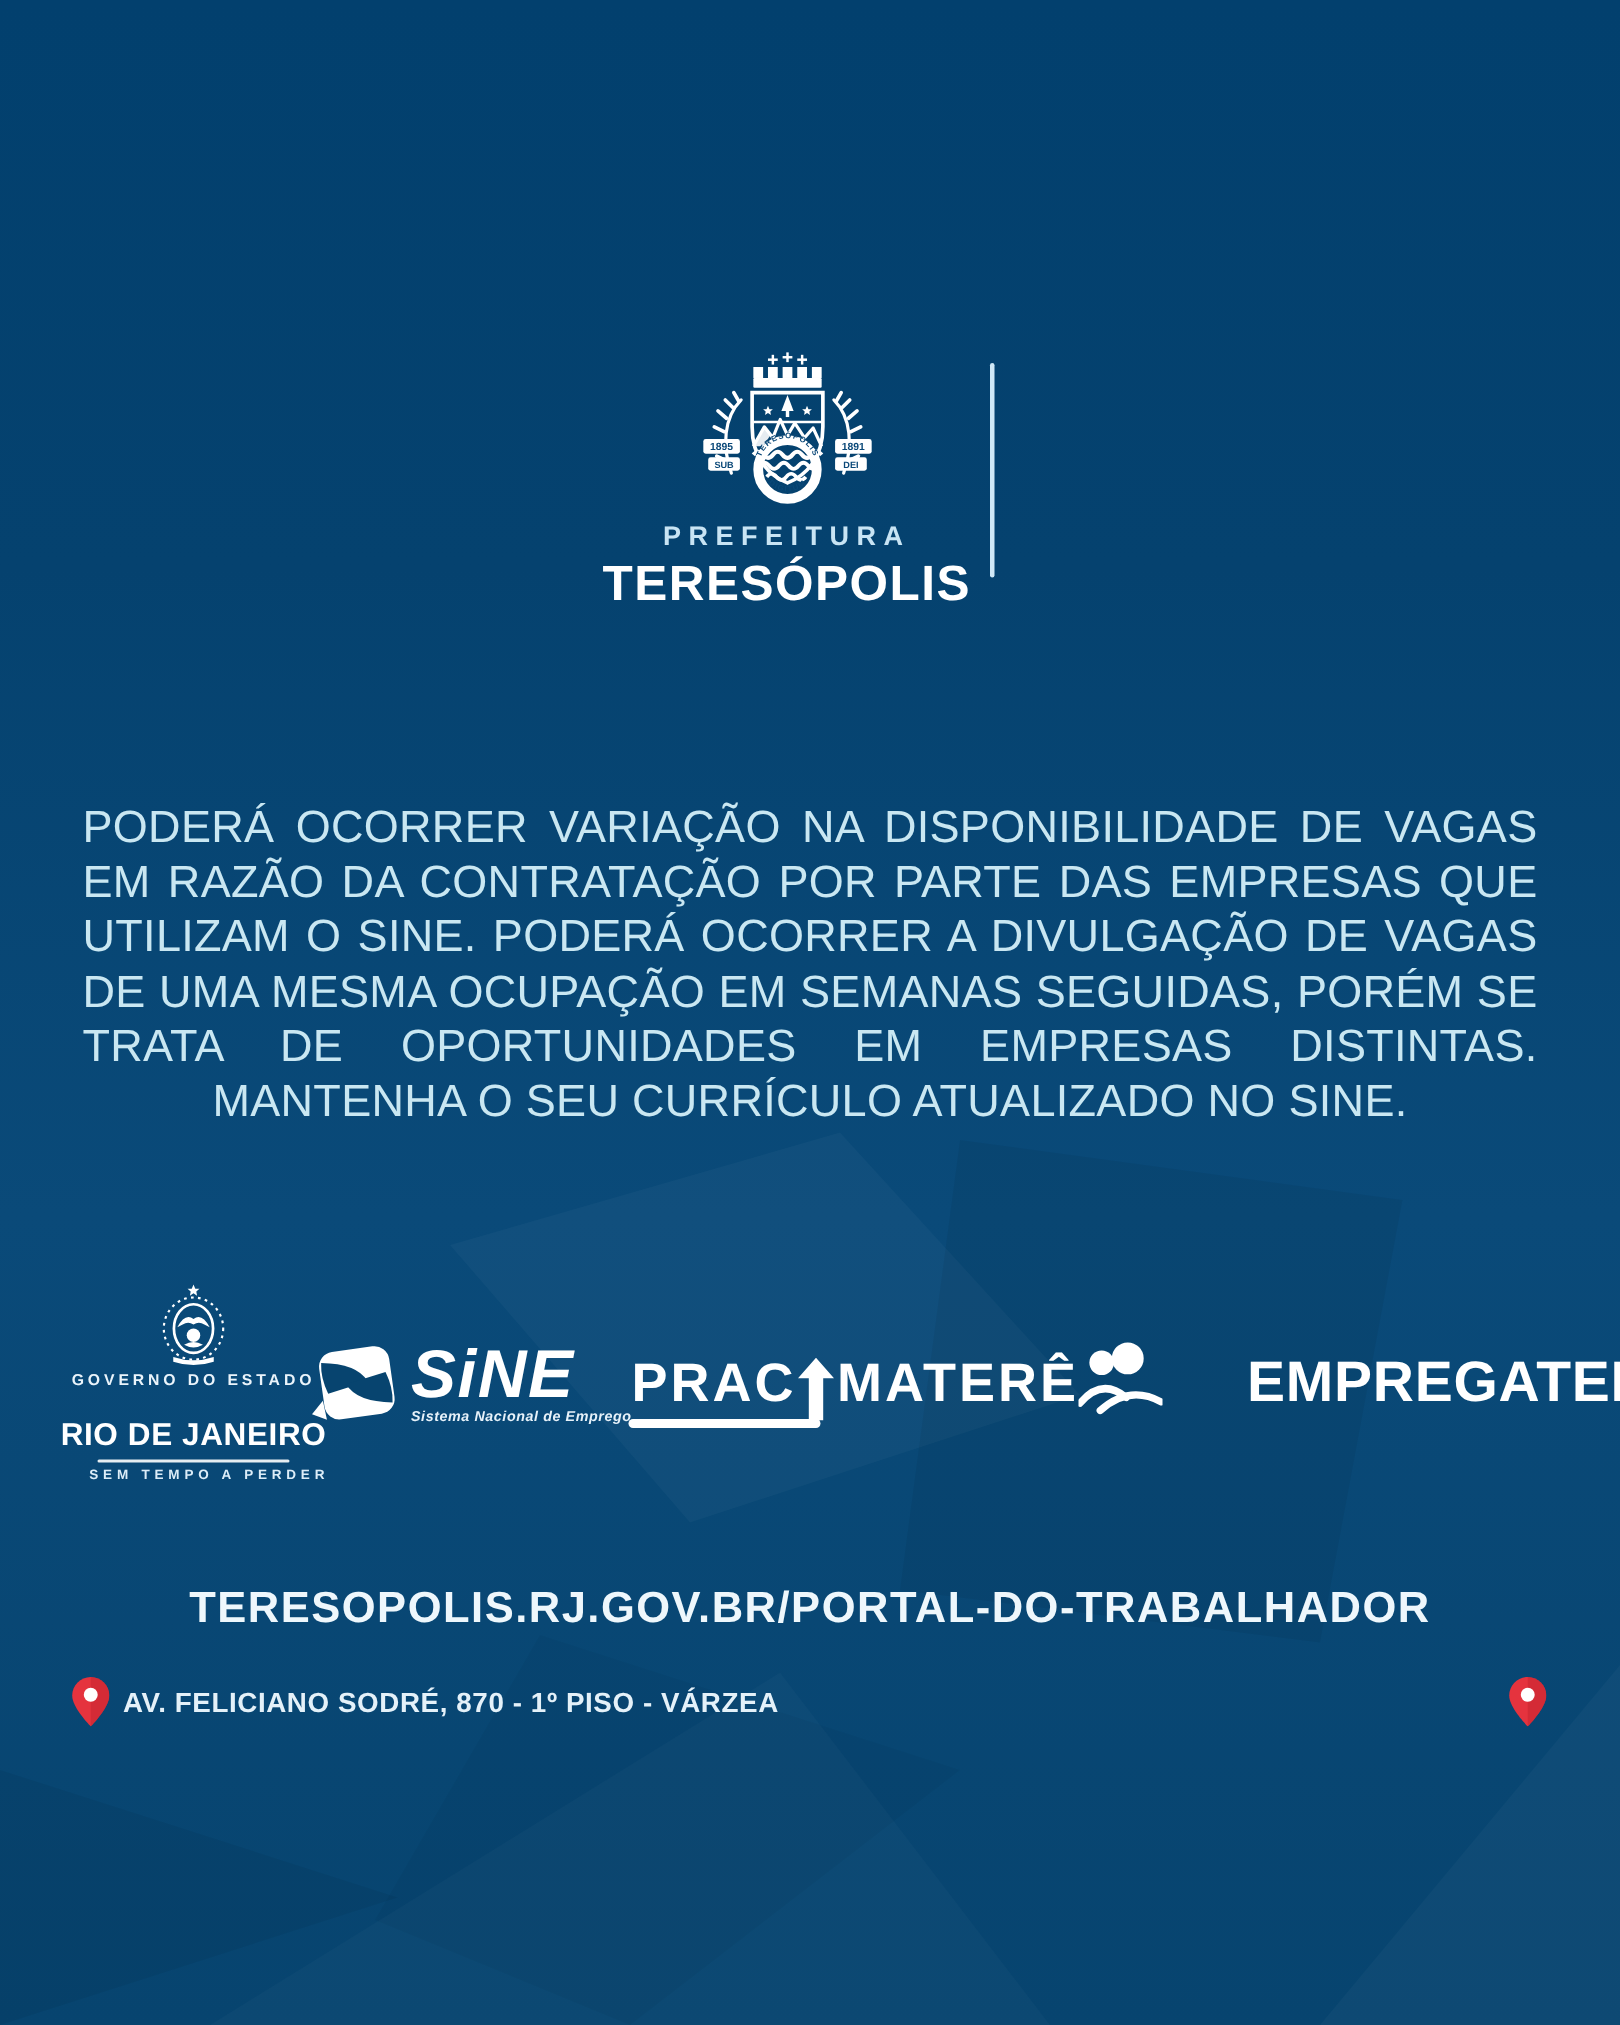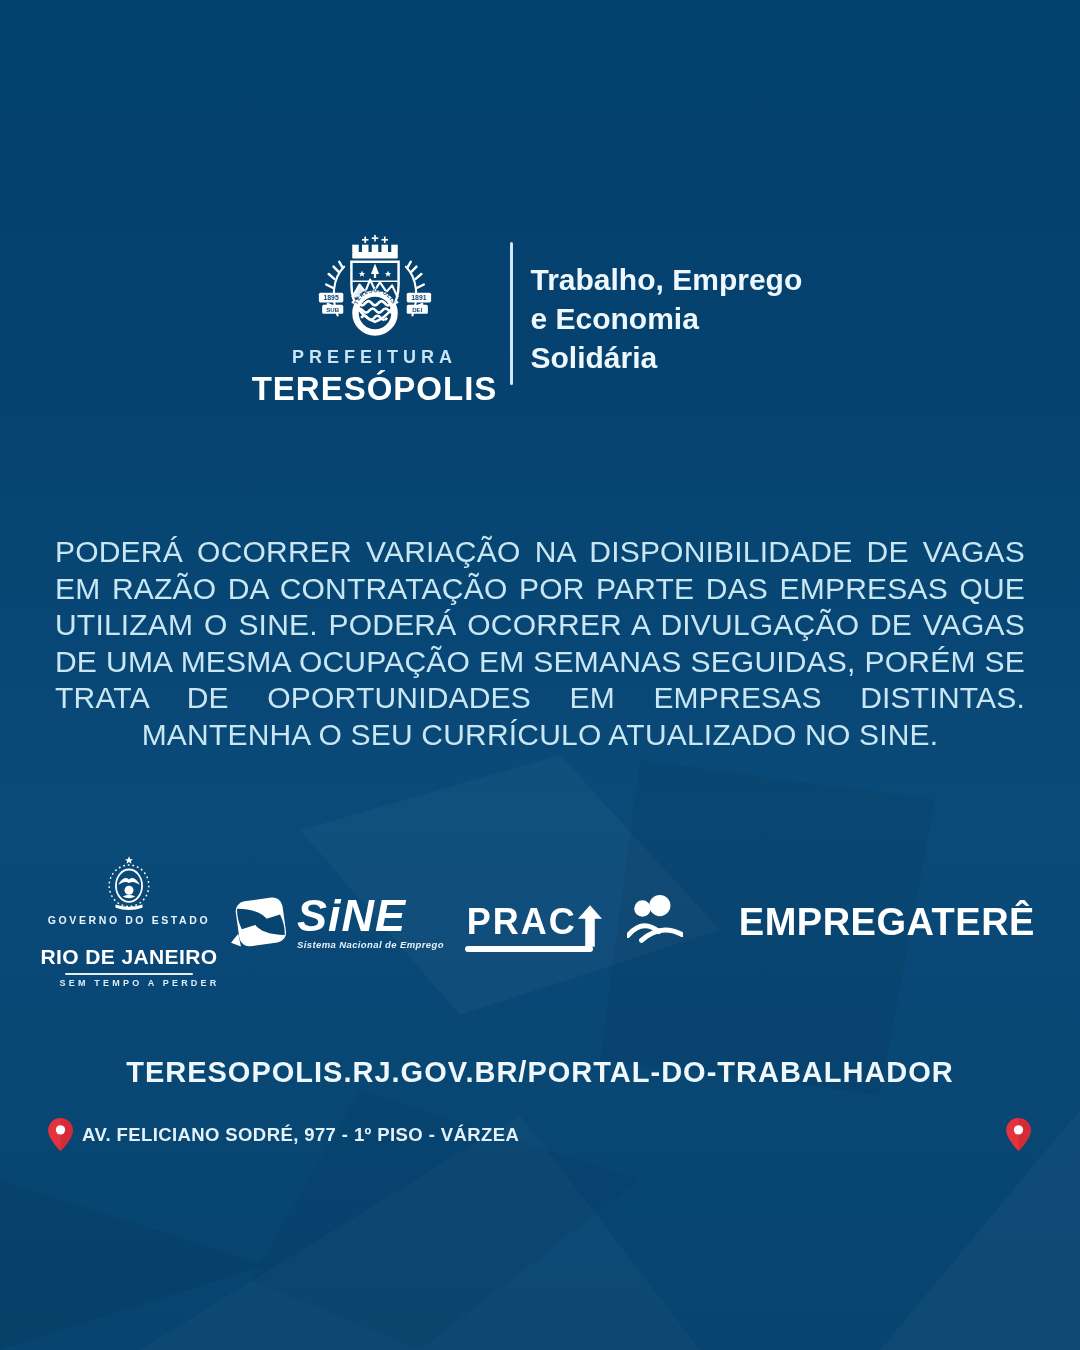--- a/index.html
+++ b/index.html
@@ -136,23 +136,20 @@
         <text x="23" y="95.5" font-size="7.5" font-weight="bold" fill="#0a4878" text-anchor="middle">SUB</text>
         <rect x="114" y="87" width="26" height="11" rx="2" fill="#fff"></rect>
         <text x="127" y="95.5" font-size="7.5" font-weight="bold" fill="#0a4878" text-anchor="middle">DEI</text>
       </svg>
       <div class="org-label">PREFEITURA</div>
       <div class="org-name">TERESÓPOLIS</div>
     </div>
 
     <div class="v-divider"></div>
 
-    <div class="dept">Trabalho, Emprego
-e Economia
-Solidária</div>
   </div>
 
   <p class="notice">PODERÁ OCORRER VARIAÇÃO NA DISPONIBILIDADE DE VAGAS EM RAZÃO DA CONTRATAÇÃO POR PARTE DAS EMPRESAS QUE UTILIZAM O SINE. PODERÁ OCORRER A DIVULGAÇÃO DE VAGAS DE UMA MESMA OCUPAÇÃO EM SEMANAS SEGUIDAS, PORÉM SE TRATA DE OPORTUNIDADES EM EMPRESAS DISTINTAS. MANTENHA O SEU CURRÍCULO ATUALIZADO NO SINE.</p>
 
   <div class="partners">
 
     <div class="gov">
       <svg width="64" height="54" viewBox="0 0 70 60">
         <use href="#star5" transform="translate(35,5) scale(1.1)"></use>
         <ellipse cx="35" cy="33" rx="22" ry="23" fill="none" stroke="#fff" stroke-width="1.6" stroke-dasharray="2 3.2"></ellipse>
@@ -181,20 +178,21 @@
         <div class="sine-word">SiNE</div>
         <div class="sine-sub">Sistema Nacional de Emprego</div>
       </div>
     </div>
 
     <div class="prac">
       <span>PRAC</span>
       <svg class="prac-arrow" viewBox="0 0 30 52">
         <polygon points="15,0 30,17 21,17 21,52 9,52 9,17 0,17" fill="#fff"></polygon>
       </svg>
+      <span>MATERÊ</span>
       <span class="prac-underline"></span>
     </div>
 
     <div class="empr">
       <svg class="empr-icon" viewBox="0 0 58 60">
         <circle cx="16" cy="16" r="8.5" fill="#fff"></circle>
         <circle cx="34" cy="13" r="11" fill="#fff"></circle>
         <path d="M1,44 Q16,26 33,40" stroke="#fff" stroke-width="5" fill="none" stroke-linecap="round"></path>
         <path d="M15,49 Q35,31 57,43" stroke="#fff" stroke-width="5" fill="none" stroke-linecap="round"></path>
       </svg>
@@ -204,21 +202,21 @@
 
   <div class="url">TERESOPOLIS.RJ.GOV.BR/PORTAL-DO-TRABALHADOR</div>
 
   <div class="addresses">
     <div class="addr">
       <svg class="pin" viewBox="0 0 24 32">
         <path d="M12,0 C5.4,0 0,5.4 0,12 c0,8 12,20 12,20 s12,-12 12,-20 C24,5.4 18.6,0 12,0 z" fill="#e5333e"></path>
         <path d="M12,0 C18.6,0 24,5.4 24,12 c0,8 -12,20 -12,20 V0 z" fill="#c6252f" opacity="0.55"></path>
         <circle cx="12" cy="11.5" r="4.5" fill="#fff"></circle>
       </svg>
-      <span class="addr-text">AV. FELICIANO SODRÉ, 977 - 1º PISO - VÁRZEA</span>
+      <span class="addr-text">AV. FELICIANO SODRÉ, 870 - 1º PISO - VÁRZEA</span>
     </div>
     <div class="addr">
       <svg class="pin" viewBox="0 0 24 32">
         <path d="M12,0 C5.4,0 0,5.4 0,12 c0,8 12,20 12,20 s12,-12 12,-20 C24,5.4 18.6,0 12,0 z" fill="#e5333e"></path>
         <path d="M12,0 C18.6,0 24,5.4 24,12 c0,8 -12,20 -12,20 V0 z" fill="#c6252f" opacity="0.55"></path>
         <circle cx="12" cy="11.5" r="4.5" fill="#fff"></circle>
       </svg>
     </div>
   </div>
 

